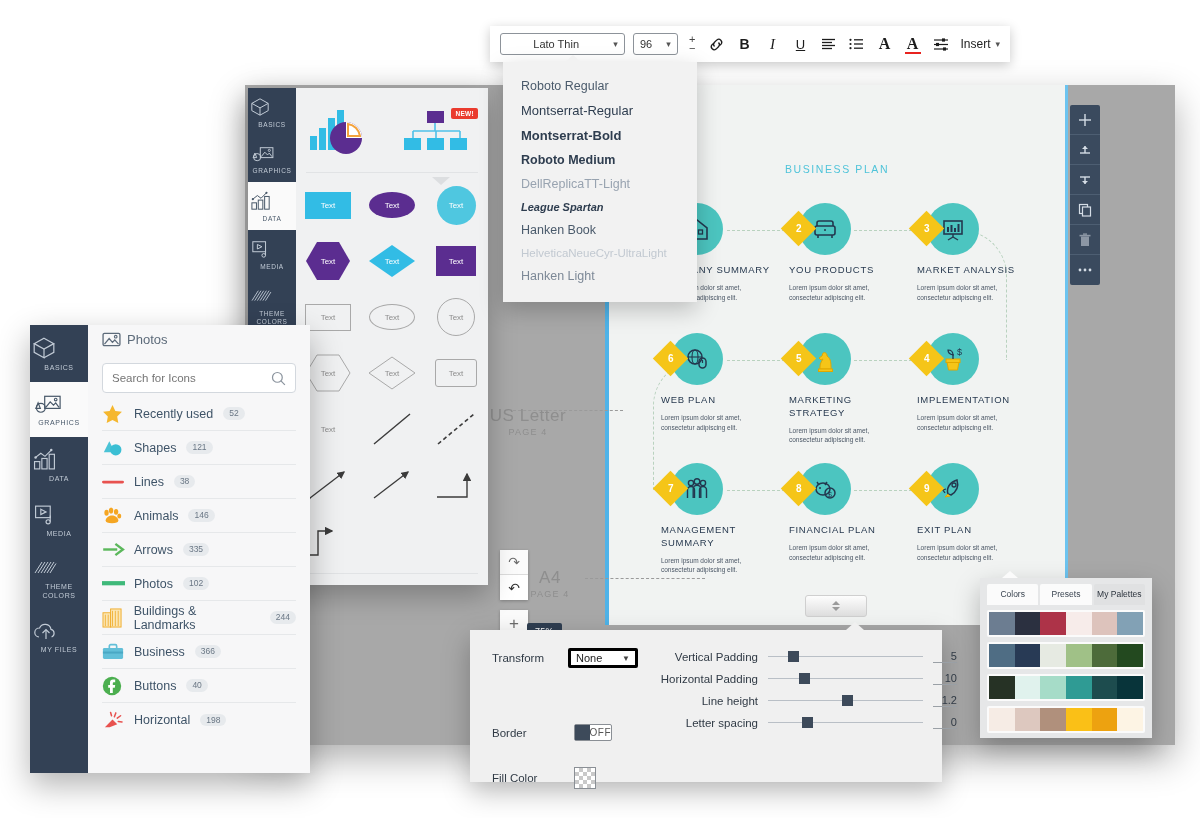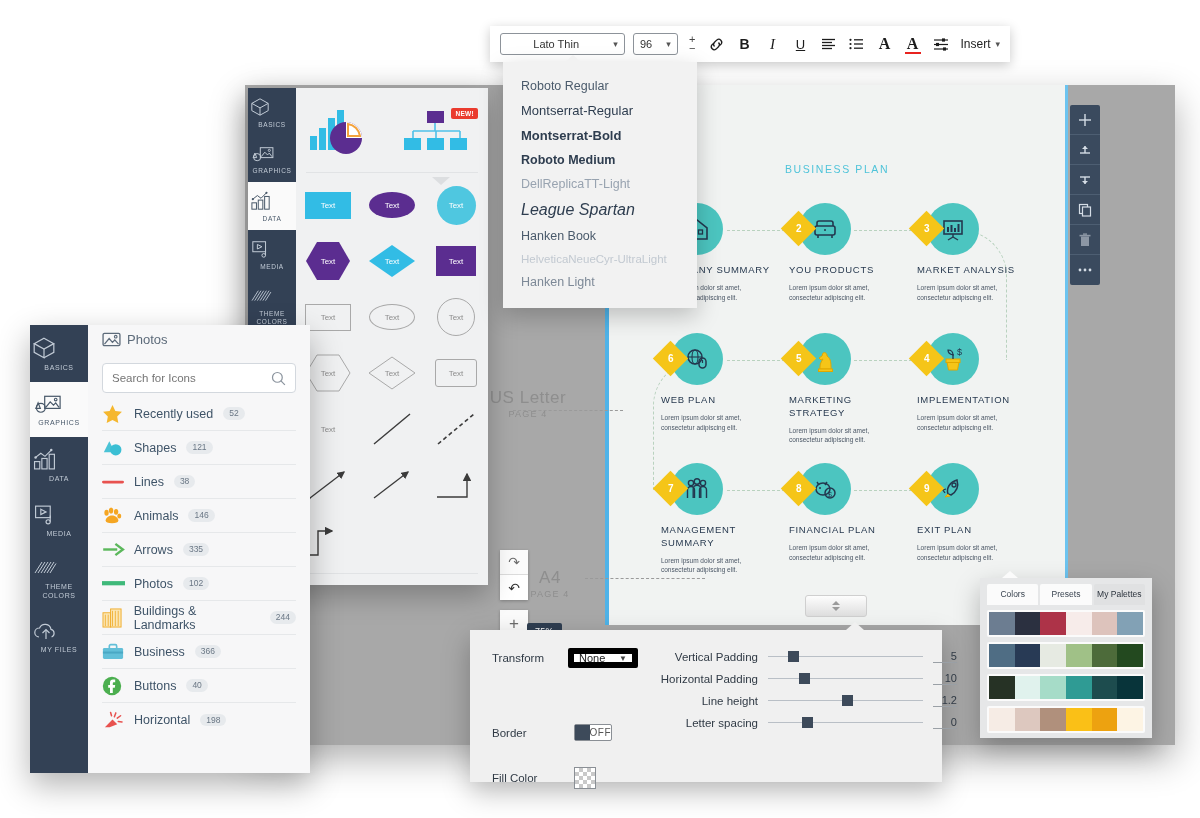--- a/index.html
+++ b/index.html
@@ -236,21 +236,21 @@
     padding: 18px 22px;
   }
   .panel-props .notch{
     position:absolute; top:-8px; right:78px; width:0;height:0;
     border-left:9px solid transparent;border-right:9px solid transparent;
     border-bottom:8px solid #f0f0f0;
   }
   .prop-label { font-size:11.5px; color:#303a45; }
   .prop-left-row { display:flex; align-items:center; gap:24px; }
   .mini-select {
-    width:70px; height:20px; border:6px solid #000000; background:#fff;
+    width:70px; height:20px; border:3px solid #000000; background:#fff;
     border-radius:2px; display:flex; align-items:center; justify-content:space-between;
     padding:0 5px; font-size:11px; color:#222;
   }
   .toggle-off {
     width:38px; height:17px; border:1px solid #8a8f95; background:#fff;
     display:flex; align-items:center; border-radius:2px;
   }
   .toggle-off .knob { width:17px; height:15px; background:#3d4a5a; }
   .toggle-off .tl { flex:1; font-size:10px; color:#555; letter-spacing:.5px;}
   .checker {
@@ -484,21 +484,21 @@
             <div class="num">
                 <span>9</span>
               </div>
           </div>
           <h4>EXIT PLAN</h4>
           <p>Lorem ipsum dolor sit amet, consectetur adipiscing elit.</p>
         </div>
       </div>
 
       <div class="page-dash" style="left:268px; top:325px; width:110px;"></div>
-      <div class="page-label" style="left:228px; top:303px; width:110px;">
+      <div class="page-label" style="left:228px; top:321px; width:110px;">
         <span class="big">US Letter</span>
         <span class="small">PAGE 4</span>
       </div>
 
       <div class="page-dash" style="left:340px; top:493px; width:120px;"></div>
       <div class="page-label" style="left:250px; top:483px; width:110px;">
         <span class="big">A4</span>
         <span class="small">PAGE 4</span>
       </div>
 
@@ -871,21 +871,21 @@
     </div>
   </div>
 
   <div class="font-dropdown">
     <div class="notch"></div>
     <div class="font-item" style="color:#4a5a6b;font-weight:400;font-size:12.5px;">Roboto Regular</div>
     <div class="font-item" style="color:#2e3d4f;font-weight:500;font-size:13px;">Montserrat-Regular</div>
     <div class="font-item" style="color:#2e3d4f;font-weight:700;font-size:13px;">Montserrat-Bold</div>
     <div class="font-item" style="color:#2e3d4f;font-weight:700;font-size:12.5px;">Roboto Medium</div>
     <div class="font-item" style="color:#98a3b0;font-weight:300;font-size:12.5px;">DellReplicaTT-Light</div>
-    <div class="font-item" style="color:#2e3d4f;font-weight:400;font-size:16px;font-style:italic;">League Spartan</div>
+    <div class="font-item" style="color:#2e3d4f;font-weight:700;font-size:11px;font-style:italic;">League Spartan</div>
     <div class="font-item" style="color:#4a5a6b;font-weight:400;font-size:12.5px;">Hanken Book</div>
     <div class="font-item" style="color:#c2c9d1;font-weight:300;font-size:11.5px;">HelveticaNeueCyr-UltraLight</div>
     <div class="font-item" style="color:#7d8997;font-weight:300;font-size:12.5px;">Hanken Light</div>
   </div>
 
   <div class="panel-icons">
     <div class="railnav">
       <div class="ritem">
         <span class="ico">
           <svg width="24" height="24" viewBox="0 0 22 22">

